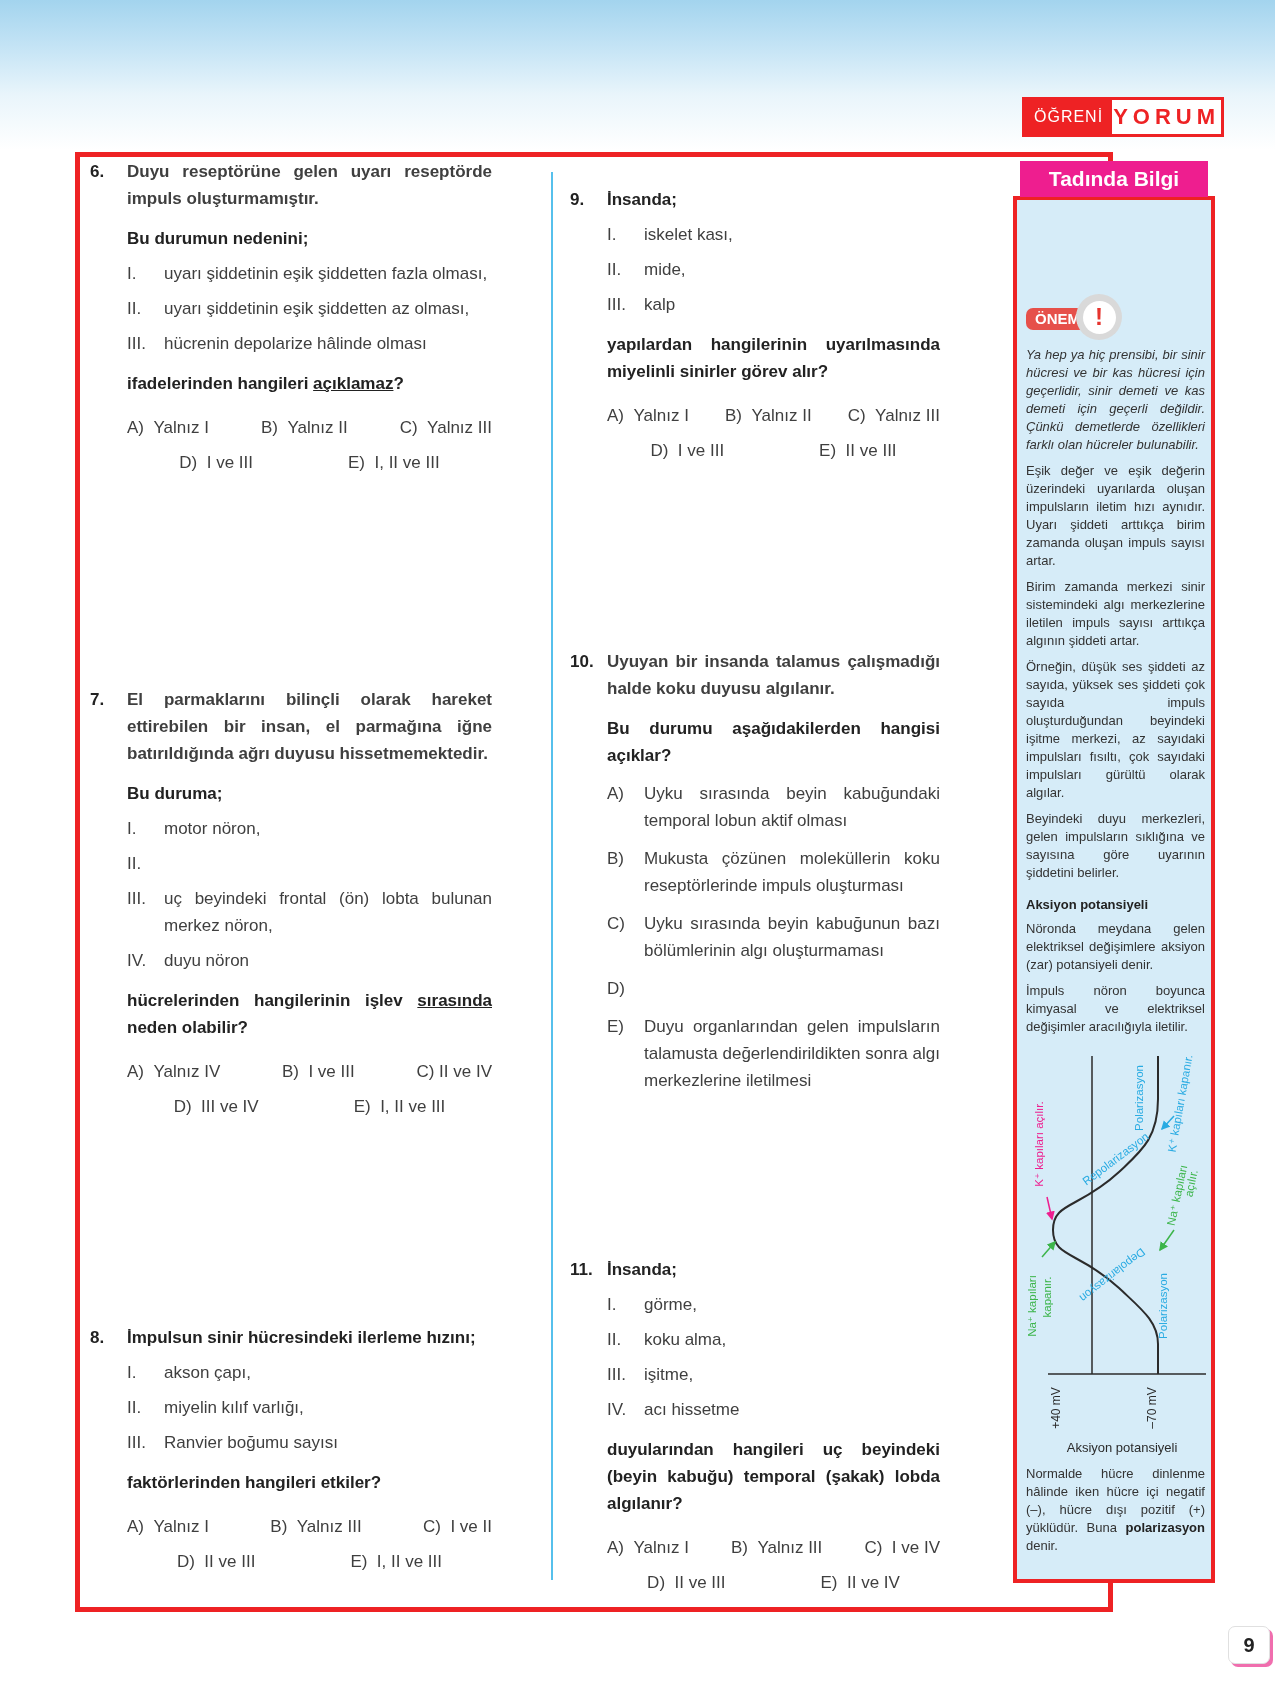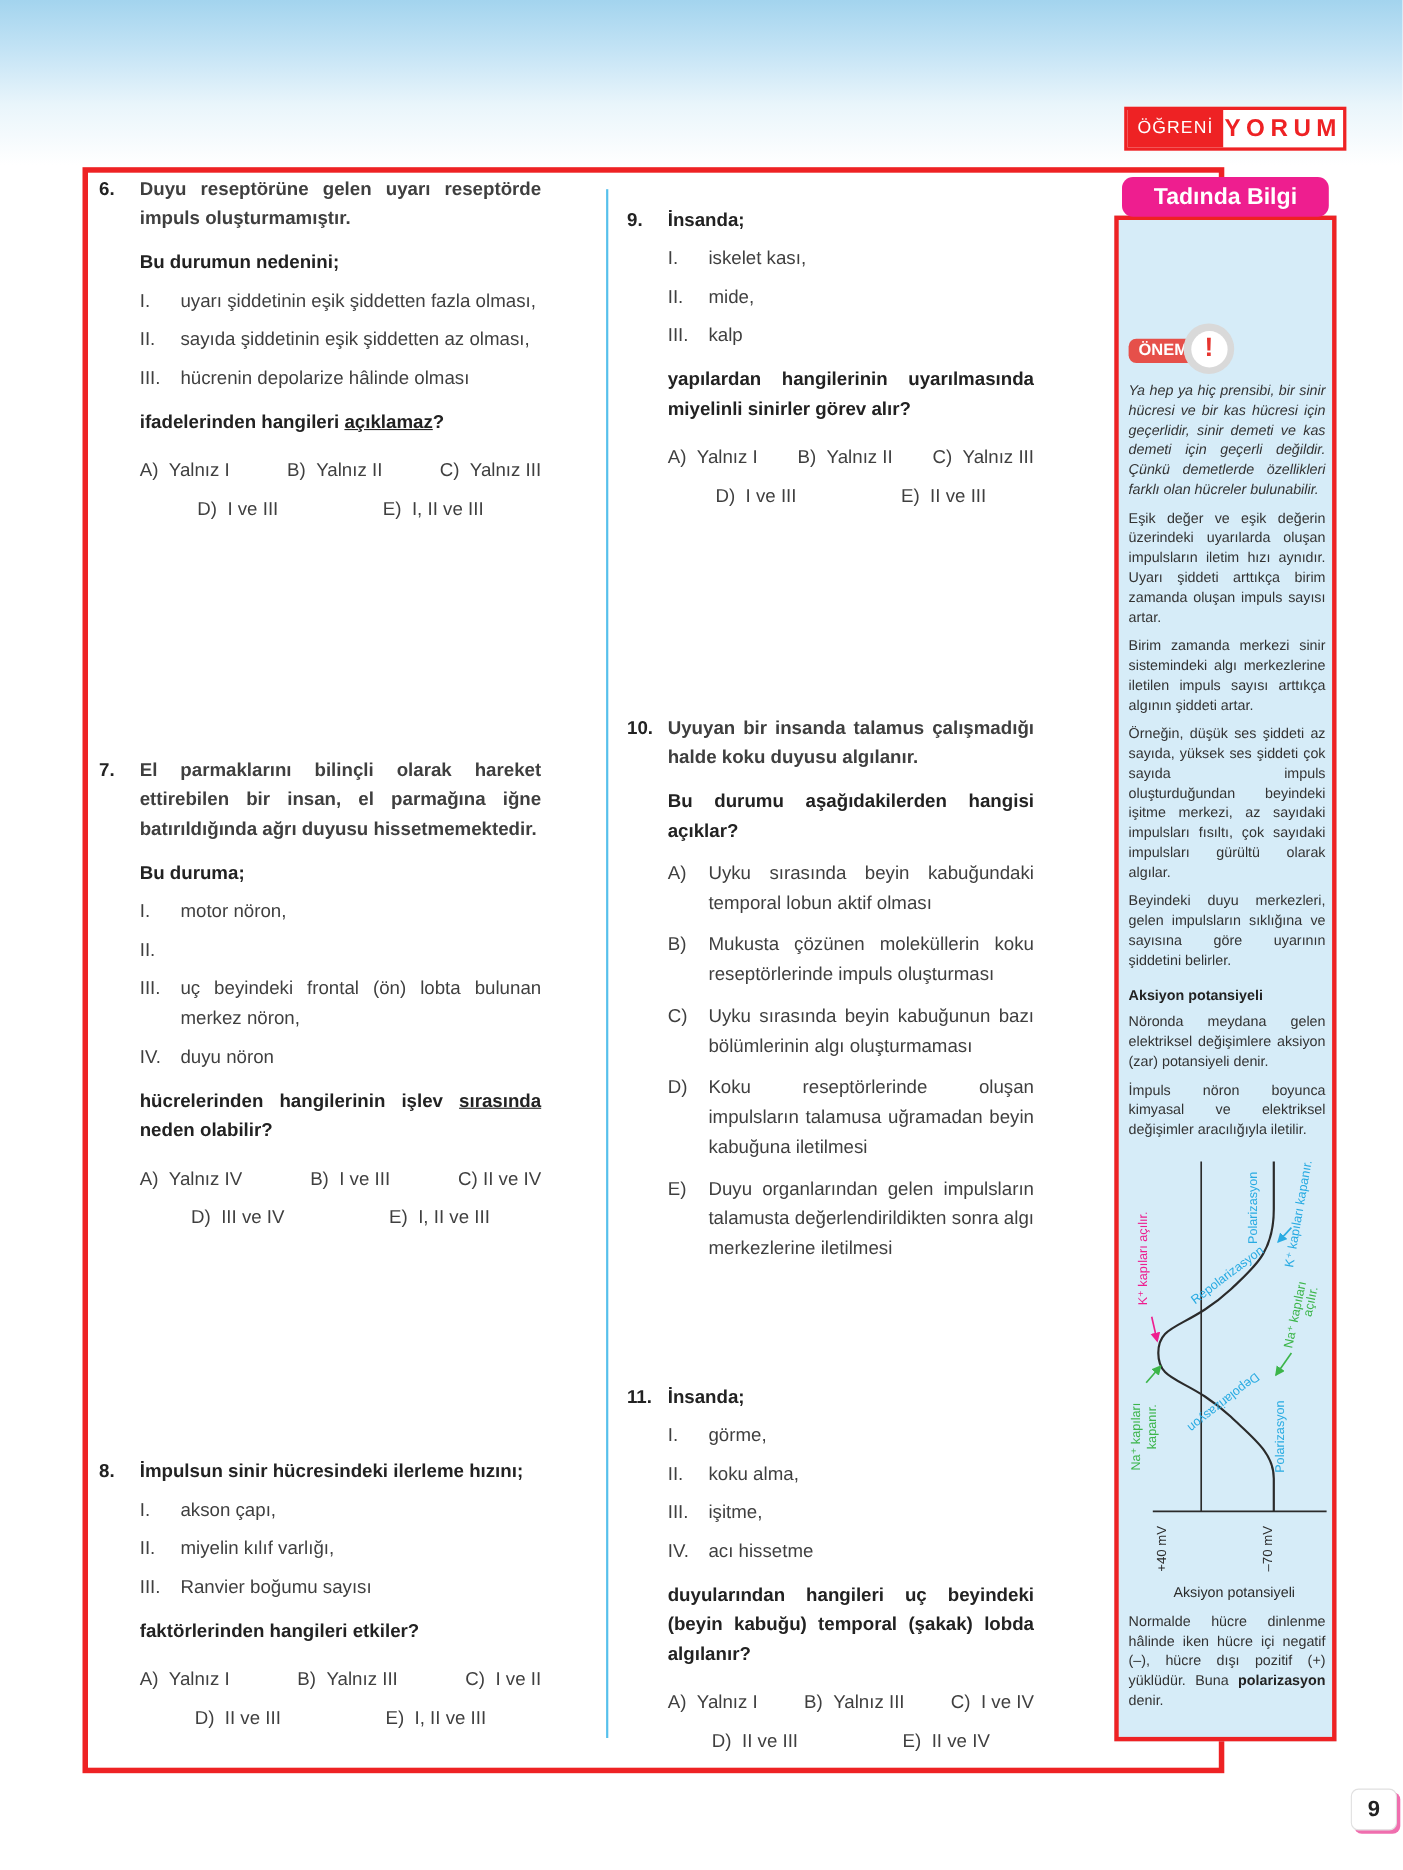--- a/index.html
+++ b/index.html
@@ -30,21 +30,21 @@
   .optA{display:flex;margin-top:11px;}
   .olabel{width:37px;flex:none;}
   .otext{flex:1;text-align:justify;}
   #q6{top:158px;left:90px;width:402px;}
   #q7{top:686px;left:90px;width:402px;}
   #q8{top:1324px;left:90px;width:402px;}
   #q9{top:186px;left:570px;width:370px;}
   #q10{top:648px;left:570px;width:370px;}
   #q11{top:1256px;left:570px;width:370px;}
   
-  .side-header{position:absolute;left:1020px;top:161px;width:188px;height:36px;background:#ee1e8f;border-radius:10px;
+  .side-header{position:absolute;left:1020px;top:161px;width:188px;height:36px;background:#ee1e8f;border-radius:0;
     color:#fff;font-weight:bold;font-size:21px;display:flex;align-items:center;justify-content:center;z-index:5;}
   .side-box{position:absolute;left:1013px;top:196px;width:202px;height:1387px;background:#d6ecf8;border:4px solid #ee2224;box-sizing:border-box;z-index:4;}
   .side-inner{padding:0 6px 0 9px;font-size:13px;line-height:18px;color:#333;}
   .onemli{position:relative;height:52px;margin-top:94px;}
   .onemli-badge{position:absolute;left:0;top:14px;background:#e6504a;color:#fff;font-weight:bold;font-size:15px;padding:2px 9px;border-radius:7px;z-index:1;}
   .onemli-circle{position:absolute;left:50px;top:0;width:46px;height:46px;border-radius:50%;background:#d9d9d9;display:flex;align-items:center;justify-content:center;z-index:2;}
   .onemli-mark{width:33px;height:33px;border-radius:50%;background:#fff;color:#e6342e;font-weight:bold;font-size:24px;display:flex;align-items:center;justify-content:center;}
   .sp{margin:0 0 8px;text-align:justify;}
   .sp.it{font-style:italic;}
   .side-h{font-weight:bold;color:#222;margin:14px 0 6px;}
@@ -73,21 +73,21 @@
       <span class="qnum">6.</span>
       <div class="qbody">
         <p class="stem">Duyu reseptörüne gelen uyarı reseptörde impuls oluşturmamıştır.</p>
         <p class="lead">Bu durumun nedenini;</p>
         <div class="item">
             <span class="ilabel">I.</span>
             <span class="itext">uyarı şiddetinin eşik şiddetten fazla olması,</span>
           </div>
         <div class="item">
             <span class="ilabel">II.</span>
-            <span class="itext">sayıda şiddetinin eşik şiddetten az olması,</span>
+            <span class="itext">uyarı şiddetinin eşik şiddetten az olması,</span>
           </div>
         <div class="item">
             <span class="ilabel">III.</span>
             <span class="itext">hücrenin depolarize hâlinde olması</span>
           </div>
         <p class="qq"><span>ifadelerinden hangileri </span><span class="ul">açıklamaz</span><span>?</span></p>
         <div class="optrow1">
             <span>A)&nbsp;&nbsp;Yalnız I</span>
             <span>B)&nbsp;&nbsp;Yalnız II</span>
             <span>C)&nbsp;&nbsp;Yalnız III</span>
@@ -210,21 +210,20 @@
         <div class="optA">
             <span class="olabel">B)</span>
             <span class="otext">Mukusta çözünen moleküllerin koku reseptörlerinde impuls oluşturması</span>
           </div>
         <div class="optA">
             <span class="olabel">C)</span>
             <span class="otext">Uyku sırasında beyin kabuğunun bazı bölümlerinin algı oluşturmaması</span>
           </div>
         <div class="optA">
             <span class="olabel">D)</span>
-            <span class="otext">Koku reseptörlerinde oluşan impulsların talamusa uğramadan beyin kabuğuna iletilmesi</span>
           </div>
         <div class="optA">
             <span class="olabel">E)</span>
             <span class="otext">Duyu organlarından gelen impulsların talamusta değerlendirildikten sonra algı merkezlerine iletilmesi</span>
           </div>
       </div>
     </div>
   </div>
 
   <div class="q" id="q11">

